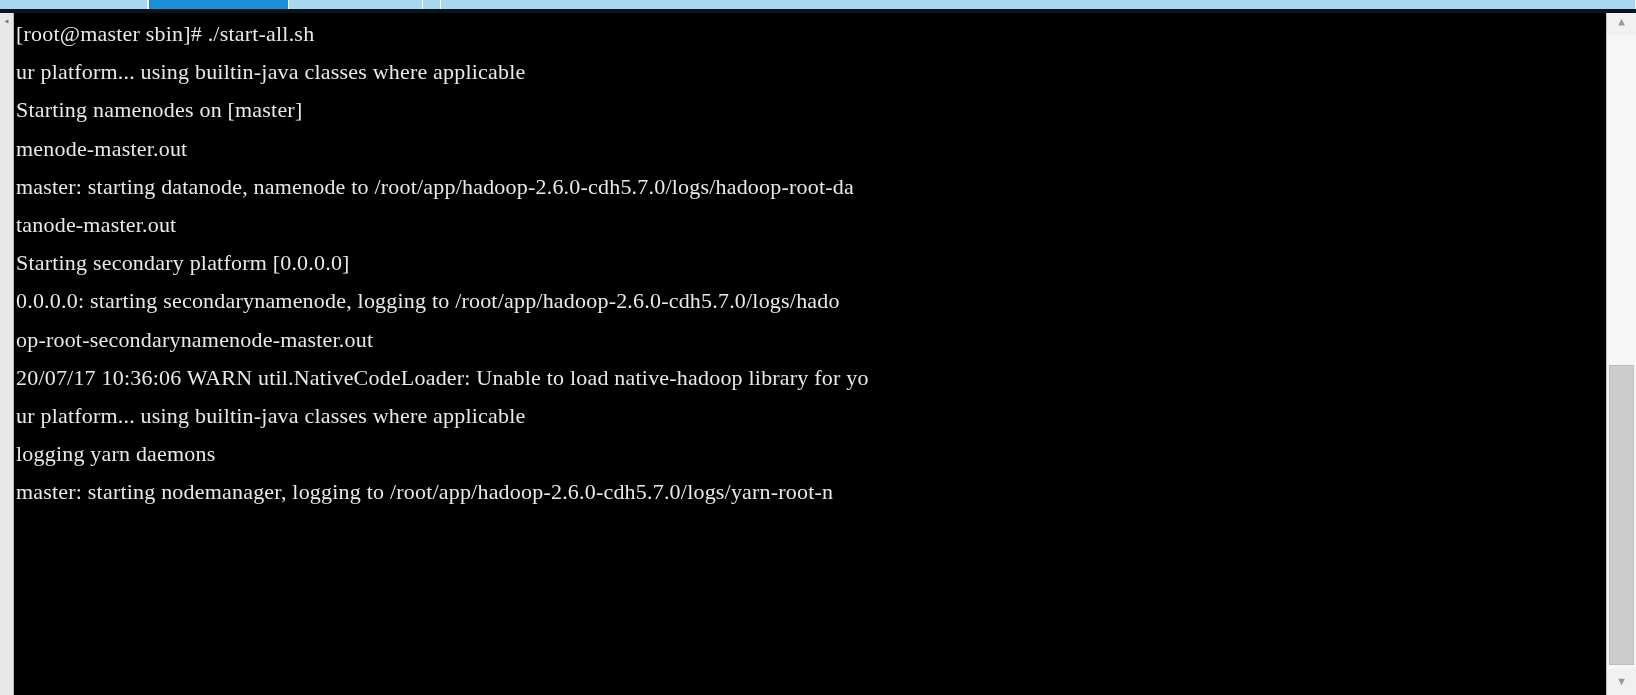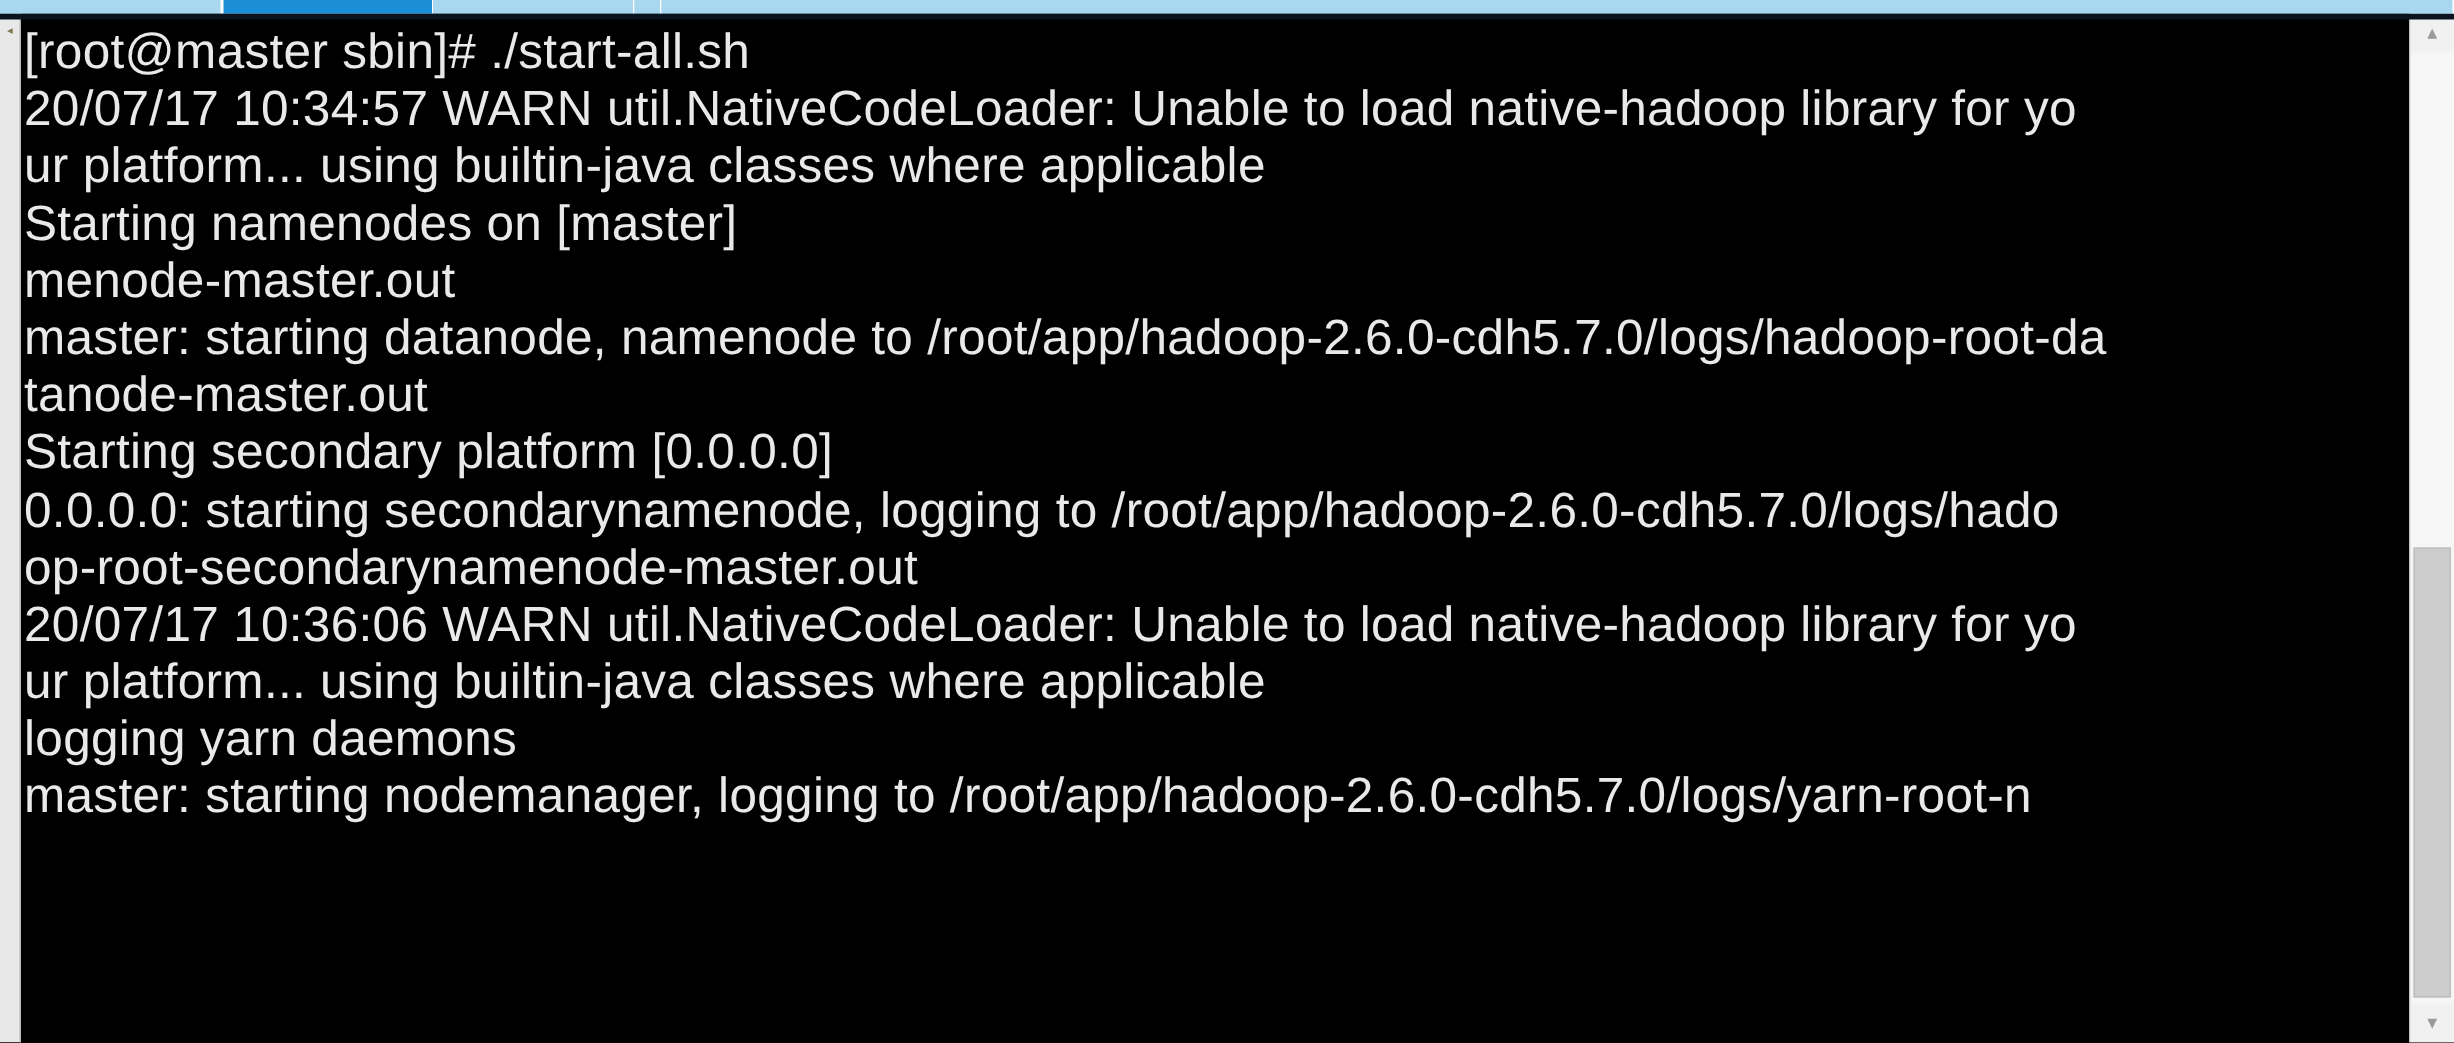--- a/index.html
+++ b/index.html
@@ -146,22 +146,22 @@
     z-index: 10;
   }
   .term-lines {
     padding: 2px 0 0 2px;
     margin: 0;
     list-style: none;
   }
   .term-line {
     display: block;
     color: #e9e9e9;
-    font-family: Liberation Sans, sans-serif;
-    font-size: 33px;
+    font-family: Liberation Serif, serif;
+    font-size: 22px;
     line-height: 38.2px;
     letter-spacing: 0.2px;
     white-space: pre;
     height: 38.2px;
     overflow: hidden;
   }
 </style>
 </head>
 <body>
 
@@ -186,21 +186,20 @@
     </div>
   <div class="tab-underline"></div>
 
   <div class="left-gutter">
     <span class="gutter-arrow">◂</span>
   </div>
 
   <div class="terminal">
     <div class="term-lines" id="term-lines">
         <div class="term-line">[root@master sbin]# ./start-all.sh</div>
-        <div class="term-line">20/07/17 10:34:57 WARN util.NativeCodeLoader: Unable to load native-hadoop library for yo</div>
         <div class="term-line">ur platform... using builtin-java classes where applicable</div>
         <div class="term-line">Starting namenodes on [master]</div>
         <div class="term-line">menode-master.out</div>
         <div class="term-line">master: starting datanode, namenode to /root/app/hadoop-2.6.0-cdh5.7.0/logs/hadoop-root-da</div>
         <div class="term-line">tanode-master.out</div>
         <div class="term-line">Starting secondary platform [0.0.0.0]</div>
         <div class="term-line">0.0.0.0: starting secondarynamenode, logging to /root/app/hadoop-2.6.0-cdh5.7.0/logs/hado</div>
         <div class="term-line">op-root-secondarynamenode-master.out</div>
         <div class="term-line">20/07/17 10:36:06 WARN util.NativeCodeLoader: Unable to load native-hadoop library for yo</div>
         <div class="term-line">ur platform... using builtin-java classes where applicable</div>

